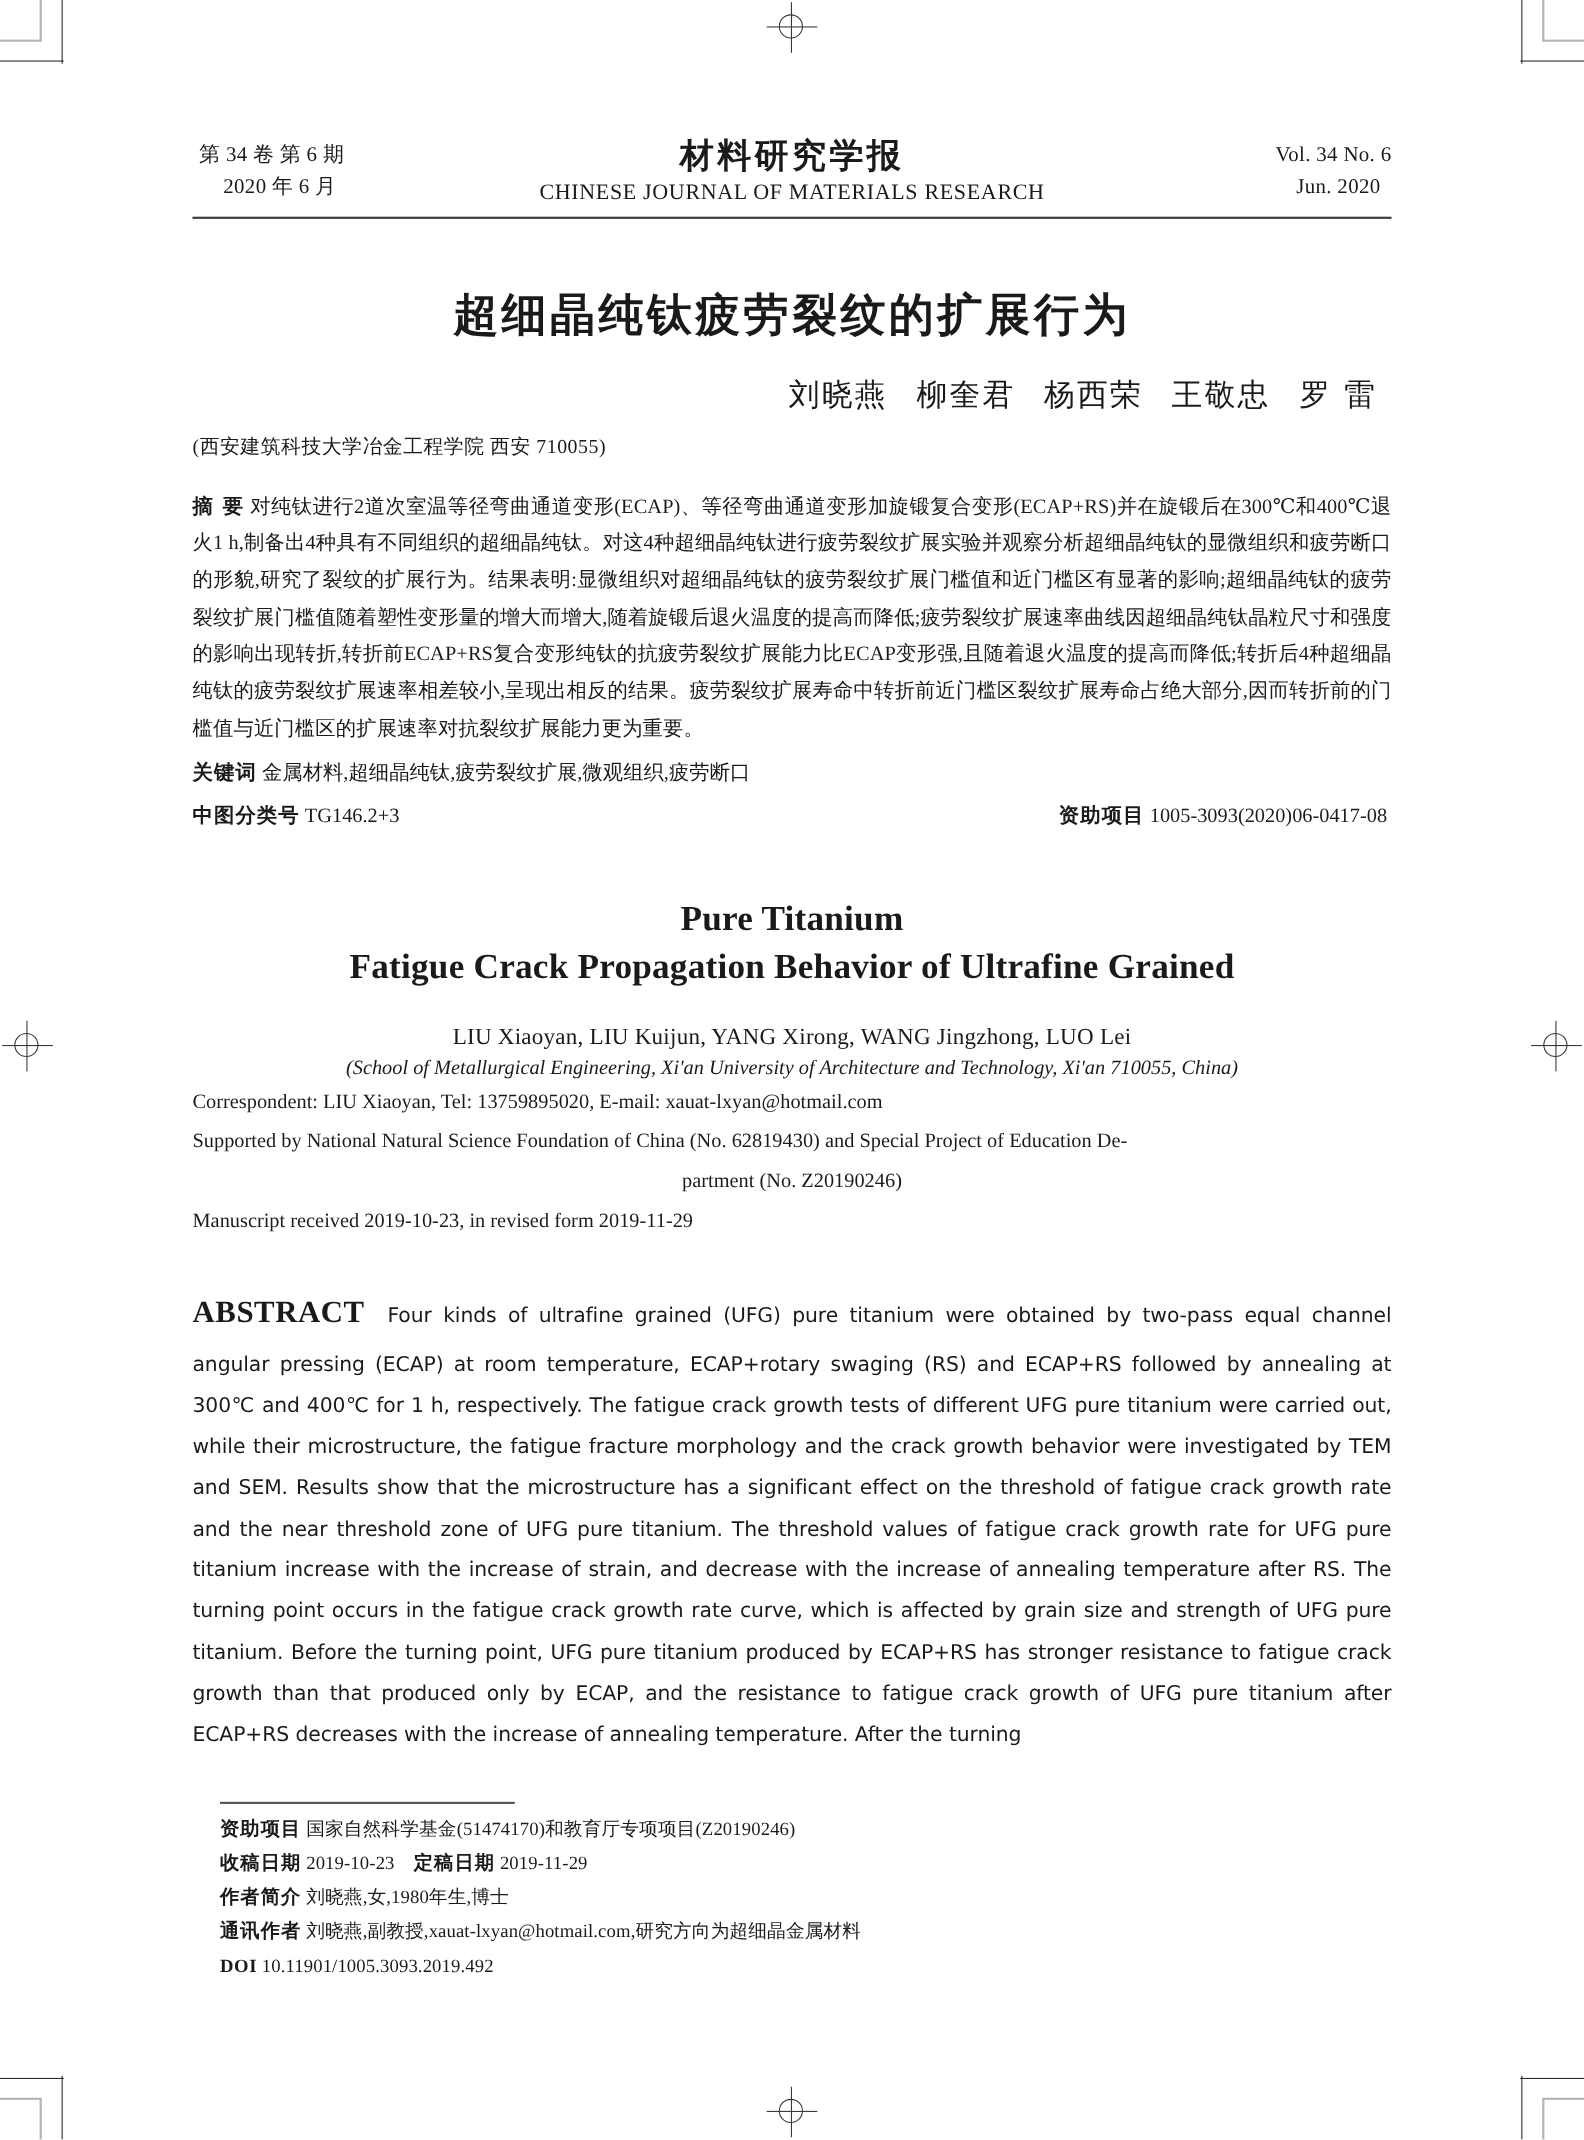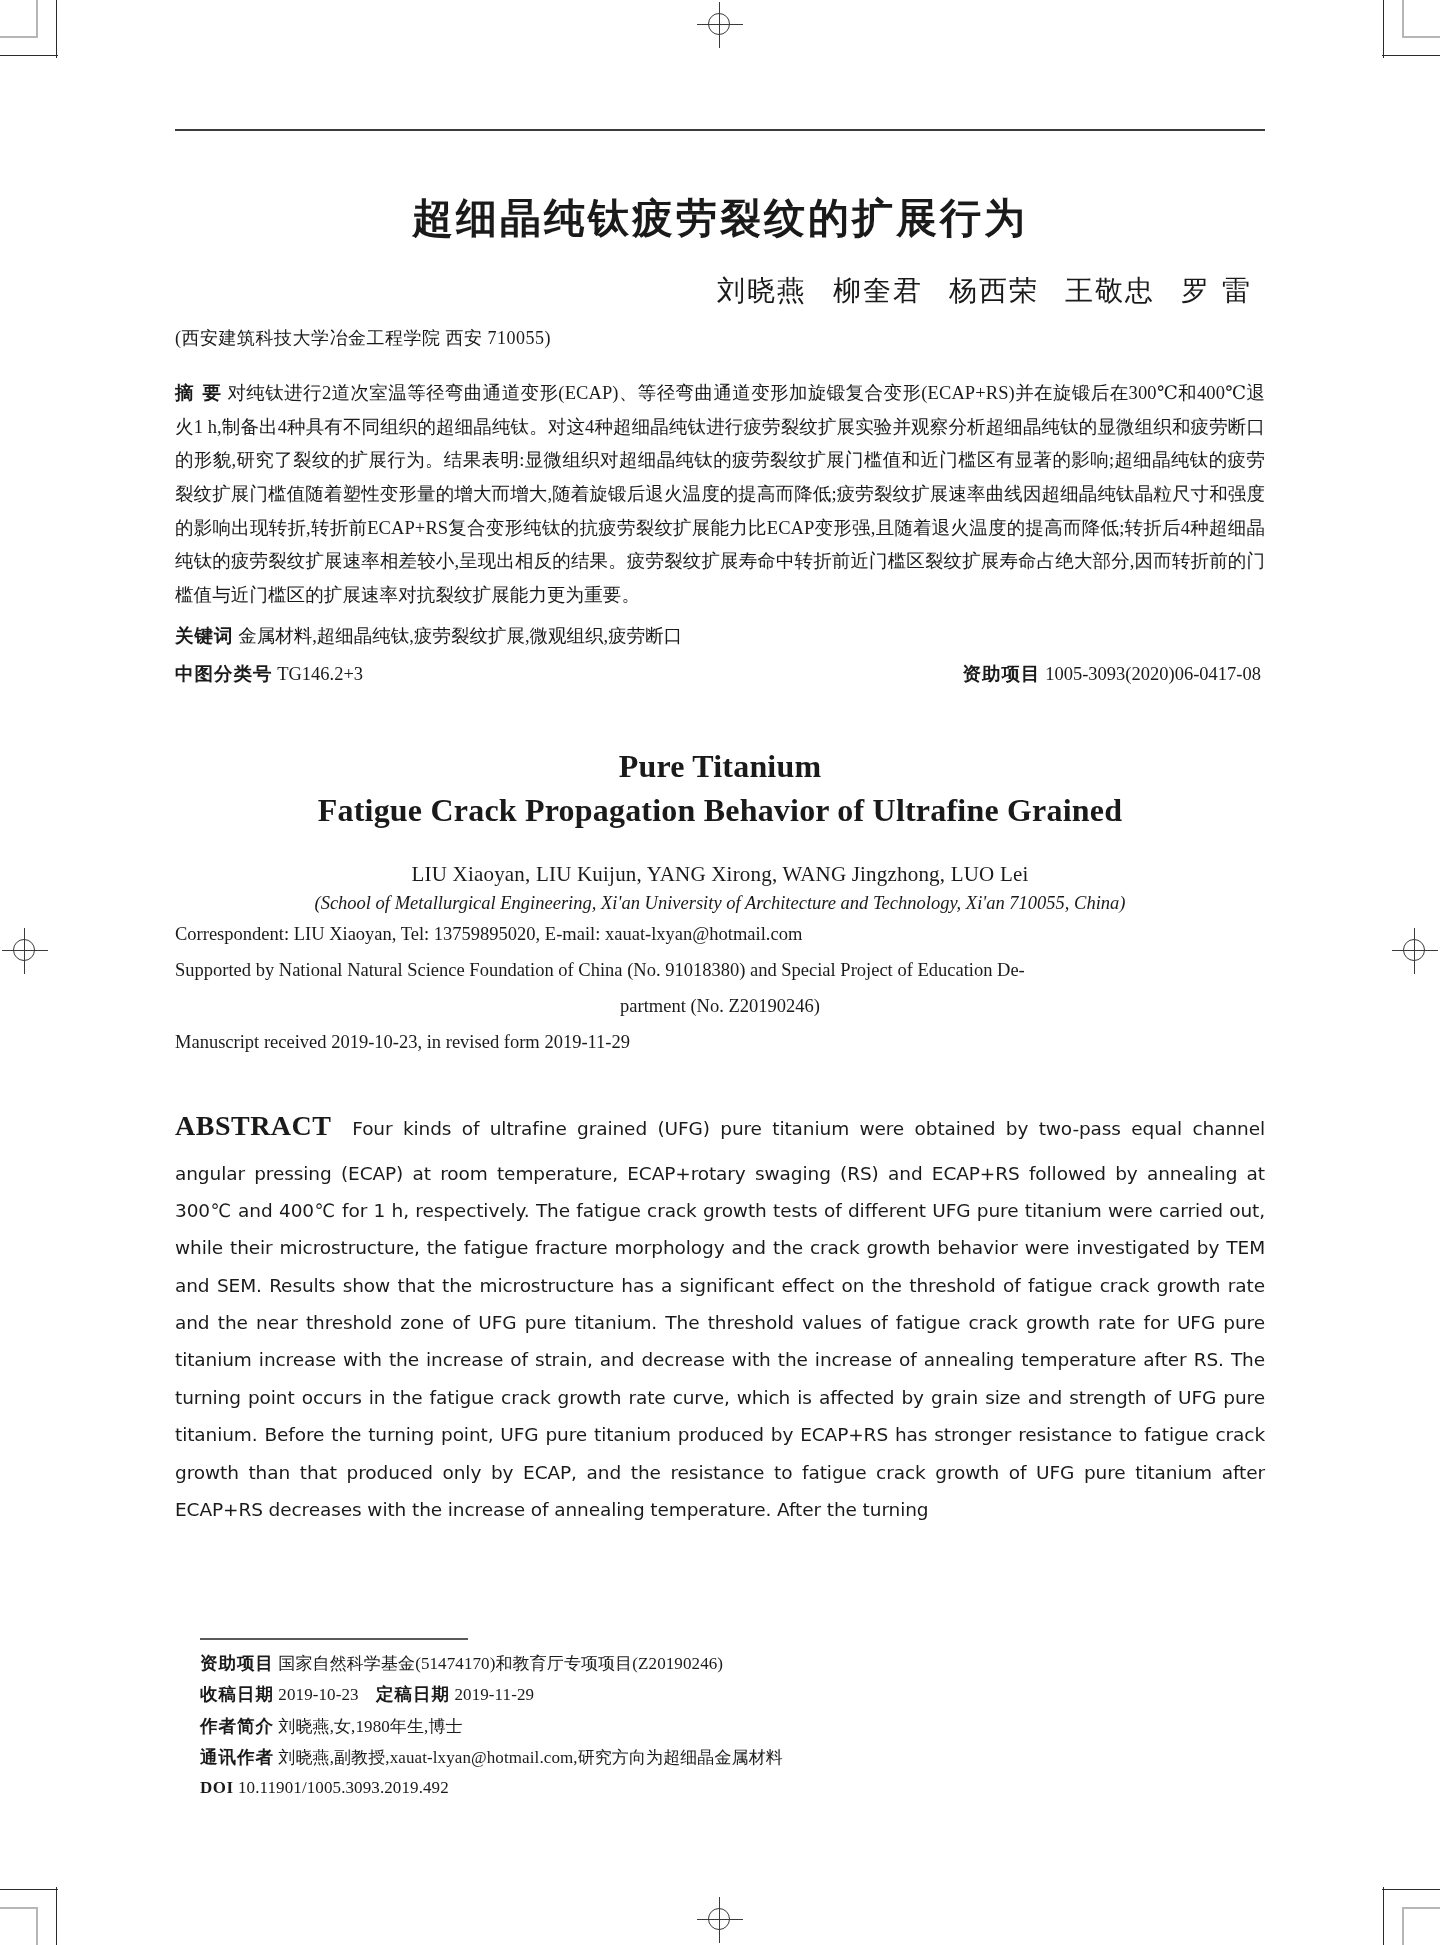--- a/index.html
+++ b/index.html
@@ -262,20 +262,34 @@
       <div class="vline"></div>
   </div>
   <div class="regmark" style="right:2px;  top:928px;">
     <div class="circ"></div>
       <div class="hline"></div>
       <div class="vline"></div>
   </div>
 
   <div class="content">
 
+    <div class="masthead">
+      <div class="mh-side mh-left">
+        <div class="l1">第 34 卷   第 6 期</div>
+        <div class="l2">2020 年 6 月</div>
+      </div>
+      <div class="mh-center">
+        <div class="mh-cn">材料研究学报</div>
+        <div class="mh-en">CHINESE JOURNAL OF MATERIALS RESEARCH</div>
+      </div>
+      <div class="mh-side mh-right">
+        <div class="l1">Vol. 34  No. 6</div>
+        <div class="l2">Jun.   2020</div>
+      </div>
+    </div>
     <hr class="rule">
 
     <div class="cn-title">超细晶纯钛疲劳裂纹的扩展行为</div>
 
     <div class="cn-authors">
       <span>刘晓燕</span><span>柳奎君</span><span>杨西荣</span><span>王敬忠</span><span>罗 雷</span>
     </div>
 
     <div class="cn-affil">(西安建筑科技大学冶金工程学院  西安  710055)</div>
 
@@ -289,21 +303,21 @@
     </div>
 
     <div class="en-title">
       <div>Pure Titanium</div>
       <div>Fatigue Crack Propagation Behavior of Ultrafine Grained</div>
     </div>
 
     <div class="en-authors">LIU Xiaoyan, LIU Kuijun, YANG Xirong, WANG Jingzhong, LUO Lei</div>
     <div class="en-affil">(School of Metallurgical Engineering, Xi'an University of Architecture and Technology, Xi'an 710055, China)</div>
     <div class="en-note">Correspondent: LIU Xiaoyan, Tel: 13759895020, E-mail: xauat-lxyan@hotmail.com</div>
-    <div class="en-note block">Supported by National Natural Science Foundation of China (No. 91018380) and Special Project of Education De-</div>
+    <div class="en-note block">Supported by National Natural Science Foundation of China (No. 62819430) and Special Project of Education De-</div>
     <div class="en-note indent2">partment (No. Z20190246)</div>
     <div class="en-note en-note-received">Manuscript received 2019-10-23, in revised form 2019-11-29</div>
 
     <div class="en-abstract"><span class="kw">ABSTRACT</span>&nbsp;&nbsp;<span>Four kinds of ultrafine grained (UFG) pure titanium were obtained by two-pass equal channel angular pressing (ECAP) at room temperature, ECAP+rotary swaging (RS) and ECAP+RS followed by annealing at 300℃ and 400℃ for 1 h, respectively. The fatigue crack growth tests of different UFG pure titanium were carried out, while their microstructure, the fatigue fracture morphology and the crack growth behavior were investigated by TEM and SEM. Results show that the microstructure has a significant effect on the threshold of fatigue crack growth rate and the near threshold zone of UFG pure titanium. The threshold values of fatigue crack growth rate for UFG pure titanium increase with the increase of strain, and decrease with the increase of annealing temperature after RS. The turning point occurs in the fatigue crack growth rate curve, which is affected by grain size and strength of UFG pure titanium. Before the turning point, UFG pure titanium produced by ECAP+RS has stronger resistance to fatigue crack growth than that produced only by ECAP, and the resistance to fatigue crack growth of UFG pure titanium after ECAP+RS decreases with the increase of annealing temperature. After the turning</span></div>
 
   </div>
 
   <div class="footnotes">
     <hr class="fn-rule">
     <div class="fn-line"><span class="lbl">资助项目</span>&nbsp;<span>国家自然科学基金(51474170)和教育厅专项项目(Z20190246)</span></div>

